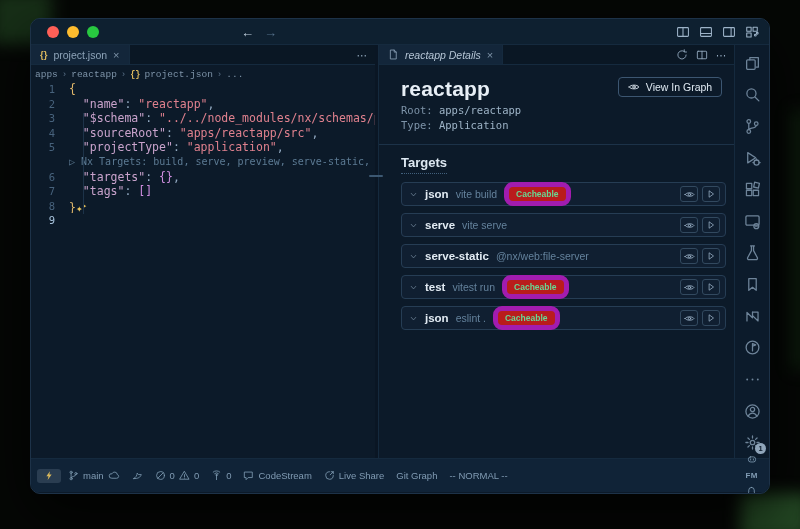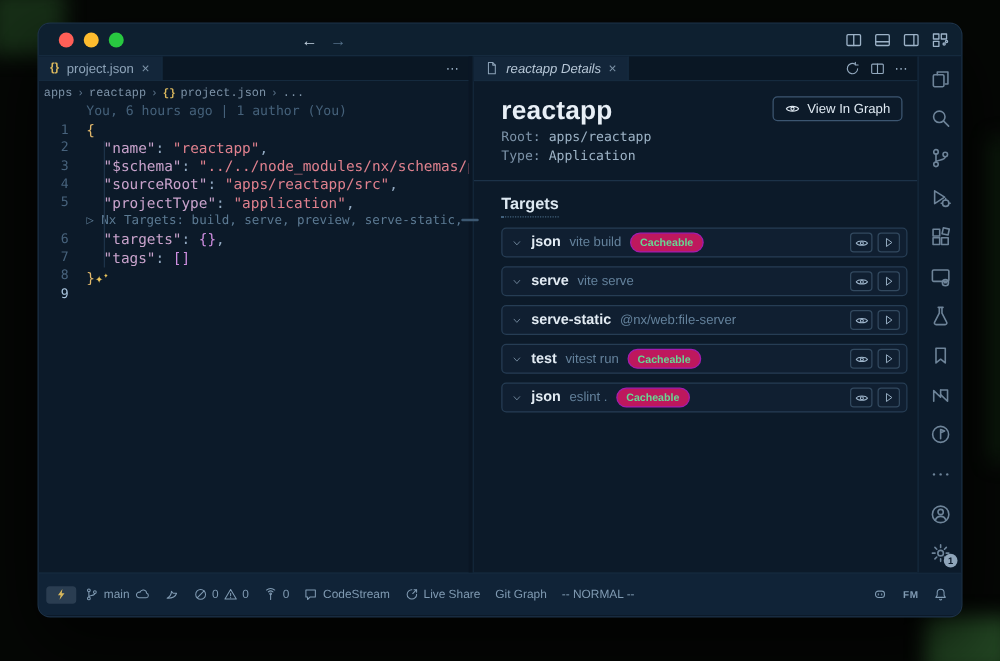--- a/index.html
+++ b/index.html
@@ -90,34 +90,34 @@
   .targets-heading { display:inline-block; margin-top:10px; font-size:13px; font-weight:bold; color:#dde8f1; border-bottom:1px dotted #41607c; padding-bottom:3px; }
   .target-list { margin-top:8px; display:flex; flex-direction:column; gap:7px; }
   .target-row {
     height:24px; display:flex; align-items:center; gap:7px; padding:0 5px 0 7px;
     background:#101f31; border:1px solid #263d54; border-radius:4px; cursor:pointer;
   }
   .t-chev { color:#7d93a8; display:flex; }
   .t-name { font-size:11.5px; font-weight:bold; color:#e2ebf3; }
   .t-cmd { font-size:10.5px; color:#64829c; }
   .badge {
-    font-size:8.5px; font-weight:bold; color:#68d893; background:#be185d;
-    border:1px solid #a21caf; border-radius:9px; padding:2px 7px;
+    font-size:8.5px; font-weight:bold; color:#68d893; background:#b91c1c;
+    border:5px solid #a21caf; border-radius:9px; padding:2px 7px;
   }
   .row-btns { margin-left:auto; display:flex; gap:4px; }
   .sq-btn {
     width:18px; height:16px; border:1px solid #32495f; border-radius:3px;
     background:transparent; color:#9fb6cc; display:flex; align-items:center; justify-content:center; cursor:pointer; padding:0;
   }
 
   
   .statusbar { height:34px; background:#10python; background:#102337; border-top:1px solid #152a3e; display:flex; align-items:center; font-size:9.5px; color:#809bb3; padding:0 6px; gap:2px; }
   .sb-item { display:flex; align-items:center; gap:4px; padding:0 5px; height:14px; border-radius:3px; white-space:nowrap; cursor:pointer; }
   .sb-item.hl { background:#2a3d51; color:#d9b85c; padding:0 7px; }
-  .sb-right { margin-left:auto; display:flex; align-items:center; gap:2px; }
+  .sb-right { margin-left:auto; display:flex; align-items:center; gap:2px;flex-direction:column; }
   .sb-fm { font-size:8px; font-weight:bold; letter-spacing:.5px; }
 </style>
 </head>
 <body>
 
 <div class="bg-blob blob-tl"></div>
 <div class="bg-blob blob-br"></div>
 <div class="bg-blob blob-r"></div>
 
 <div class="window">
@@ -173,21 +173,20 @@
         <span class="crumb-sep">›</span>
         <span>reactapp</span>
         <span class="crumb-sep">›</span>
         <span class="braces">{}</span>
         <span>project.json</span>
         <span class="crumb-sep">›</span>
         <span>...</span>
       </div>
       <div class="editor" id="code">
         <div class="indent-guide"></div>
-      <div class="code-line"><span class="ln"></span><span class="line-body blame">You, 6 hours ago | 1 author (You)</span></div>
           <div class="code-line"><span class="ln">1</span><span class="line-body"><span class="tk-b1">{</span></span></div>
           <div class="code-line"><span class="ln">2</span><span class="line-body"><span class="tk-p">  </span><span class="tk-k">"name"</span><span class="tk-p">: </span><span class="tk-s">"reactapp"</span><span class="tk-p">,</span></span></div>
           <div class="code-line"><span class="ln">3</span><span class="line-body"><span class="tk-p">  </span><span class="tk-k">"$schema"</span><span class="tk-p">: </span><span class="tk-s">"../../node_modules/nx/schemas/project-schema.json"</span></span></div>
           <div class="code-line"><span class="ln">4</span><span class="line-body"><span class="tk-p">  </span><span class="tk-k">"sourceRoot"</span><span class="tk-p">: </span><span class="tk-s">"apps/reactapp/src"</span><span class="tk-p">,</span></span></div>
           <div class="code-line"><span class="ln">5</span><span class="line-body"><span class="tk-p">  </span><span class="tk-k">"projectType"</span><span class="tk-p">: </span><span class="tk-s">"application"</span><span class="tk-p">,</span></span></div>
           <div class="code-line"><span class="ln"></span><span class="line-body lens">▷ Nx Targets: build, serve, preview, serve-static, test, lint</span></div>
           <div class="code-line"><span class="ln">6</span><span class="line-body"><span class="tk-p">  </span><span class="tk-k">"targets"</span><span class="tk-p">: </span><span class="tk-b2">{}</span><span class="tk-p">,</span></span></div>
           <div class="code-line"><span class="ln">7</span><span class="line-body"><span class="tk-p">  </span><span class="tk-k">"tags"</span><span class="tk-p">: </span><span class="tk-b2">[]</span></span></div>
           <div class="code-line"><span class="ln">8</span><span class="line-body"><span class="tk-b1">}</span><span class="tk-spark">✦</span><span class="tk-spark2">✦</span></span></div>
           <div class="code-line"><span class="ln active">9</span><span class="line-body"></span></div>

